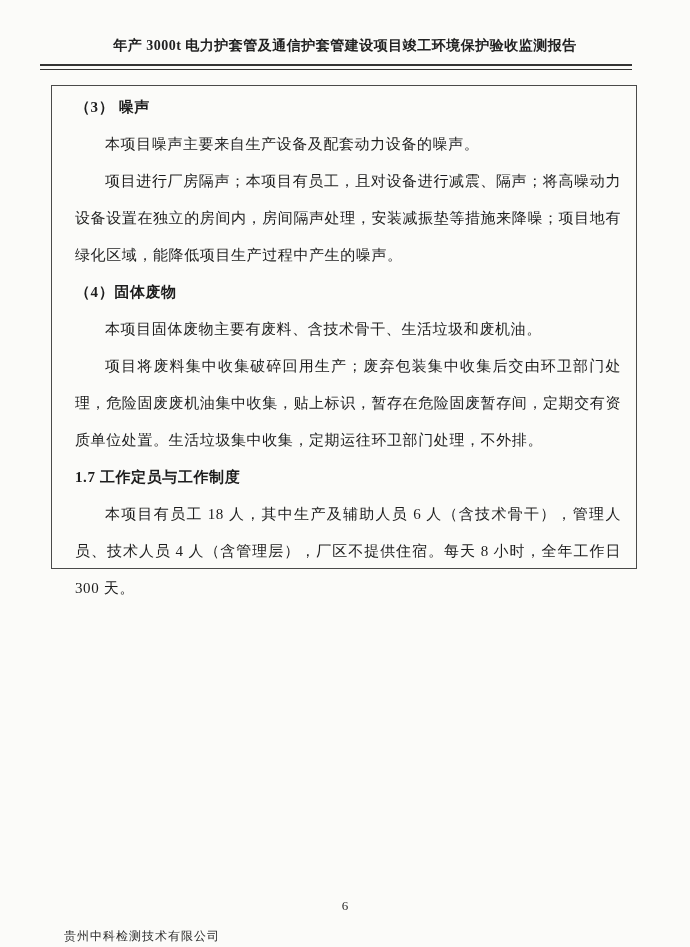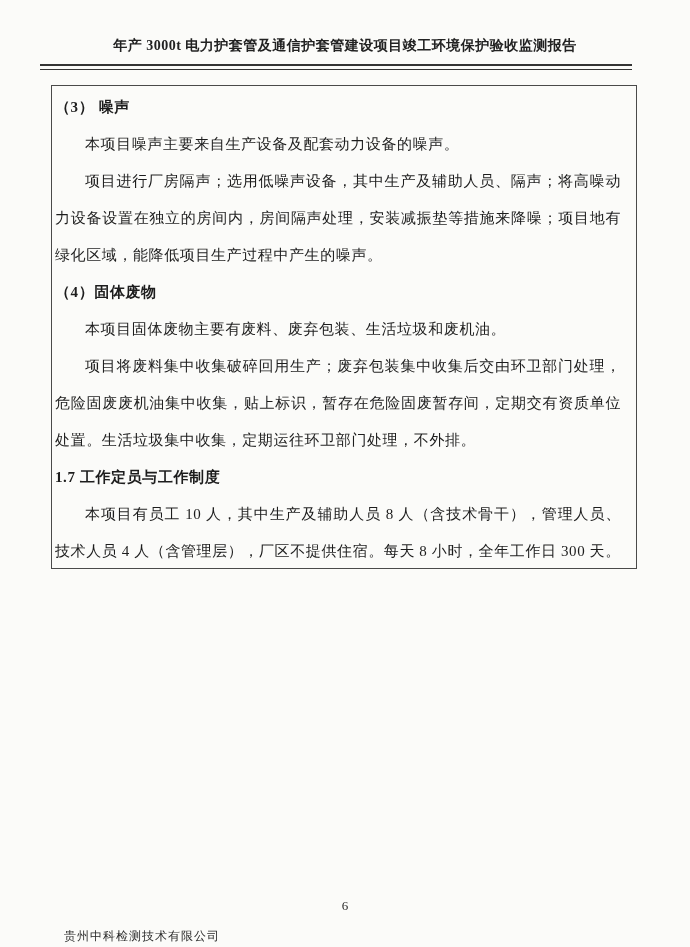--- a/index.html
+++ b/index.html
@@ -40,21 +40,21 @@
   }
   
   .content-box {
     position: absolute;
     top: 85px;
     left: 51px;
     width: 586px;
     height: 484px;
     border: 1.5px solid #4a4a4a;
     box-sizing: border-box;
-    padding: 3px 15px 0 3px;
+    padding: 3px 15px 0 23px;
     font-size: 15px;
     line-height: 37px;
     letter-spacing: 0.6px;
   }
   .block-heading {
     font-weight: bold;
     font-size: 15px;
   }
   .block-para {
     text-indent: 2em;
@@ -85,25 +85,25 @@
 
 <div class="page">
 
   <div class="doc-header">年产 3000t 电力护套管及通信护套管建设项目竣工环境保护验收监测报告</div>
 
   <div class="header-rule"></div>
 
   <div class="content-box">
     <div class="block-heading">（3） 噪声</div>
     <div class="block-para">本项目噪声主要来自生产设备及配套动力设备的噪声。</div>
-    <div class="block-para">项目进行厂房隔声；选用低噪声设备，其中生产及辅助人员、隔声；将高噪动力设备设置在独立的房间内，房间隔声处理，安装减振垫等措施来降噪；项目地有绿化区域，能降低项目生产过程中产生的噪声。</div>
+    <div class="block-para">项目进行厂房隔声；本项目有员工，且对设备进行减震、隔声；将高噪动力设备设置在独立的房间内，房间隔声处理，安装减振垫等措施来降噪；项目地有绿化区域，能降低项目生产过程中产生的噪声。</div>
     <div class="block-heading">（4）固体废物</div>
-    <div class="block-para">本项目固体废物主要有废料、废弃包装、生活垃圾和废机油。</div>
+    <div class="block-para">本项目固体废物主要有废料、含技术骨干、生活垃圾和废机油。</div>
     <div class="block-para">项目将废料集中收集破碎回用生产；废弃包装集中收集后交由环卫部门处理，危险固废废机油集中收集，贴上标识，暂存在危险固废暂存间，定期交有资质单位处置。生活垃圾集中收集，定期运往环卫部门处理，不外排。</div>
     <div class="block-heading">1.7 工作定员与工作制度</div>
-    <div class="block-para">本项目有员工 10 人，其中生产及辅助人员 8 人（含技术骨干），管理人员、技术人员 4 人（含管理层），厂区不提供住宿。每天 8 小时，全年工作日 300 天。</div>
+    <div class="block-para">本项目有员工 18 人，其中生产及辅助人员 6 人（含技术骨干），管理人员、技术人员 4 人（含管理层），厂区不提供住宿。每天 8 小时，全年工作日 300 天。</div>
   </div>
 
   <div class="page-number">6</div>
 
   <div class="company-name">贵州中科检测技术有限公司</div>
 
 </div>
 
 </body></html>

